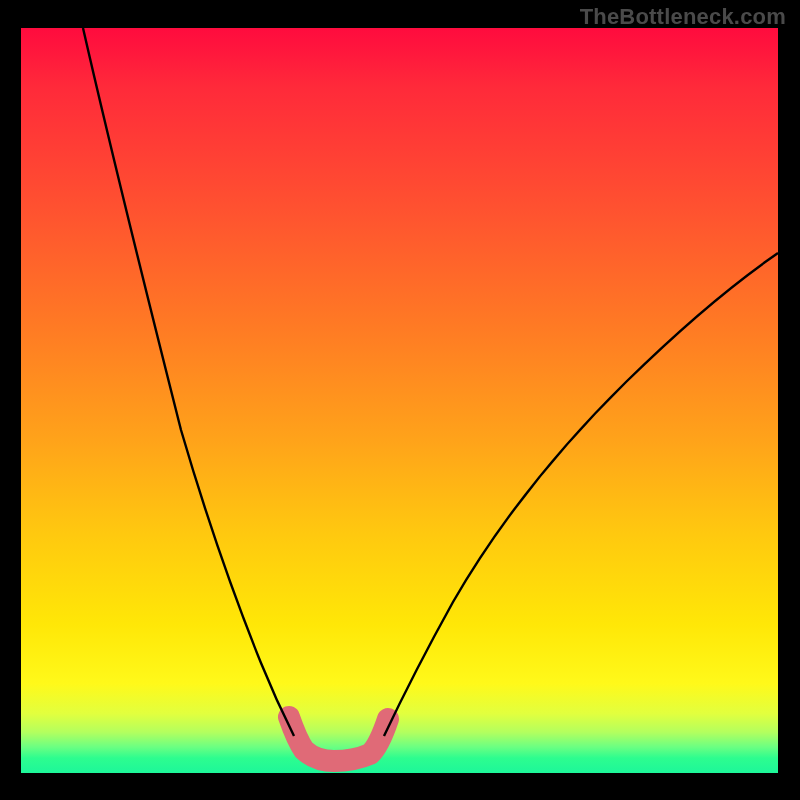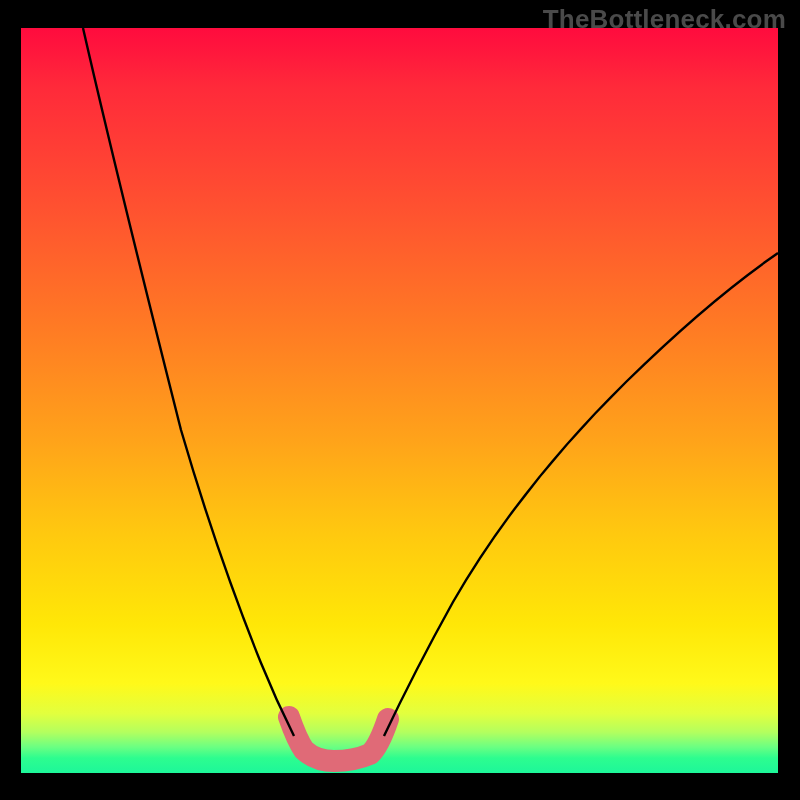--- a/index.html
+++ b/index.html
@@ -15,21 +15,21 @@
     position: relative;
     width: 800px;
     height: 800px;
     background: #000;
   }
   .watermark {
     position: absolute;
     top: 4px;
     right: 14px;
     color: #4a4a4a;
-    font-size: 26px;
+    font-size: 22px;
     font-weight: 600;
     letter-spacing: 0.2px;
     z-index: 5;
     user-select: none;
   }
   .plot {
     position: absolute;
     left: 21px;
     top: 28px;
     width: 757px;

